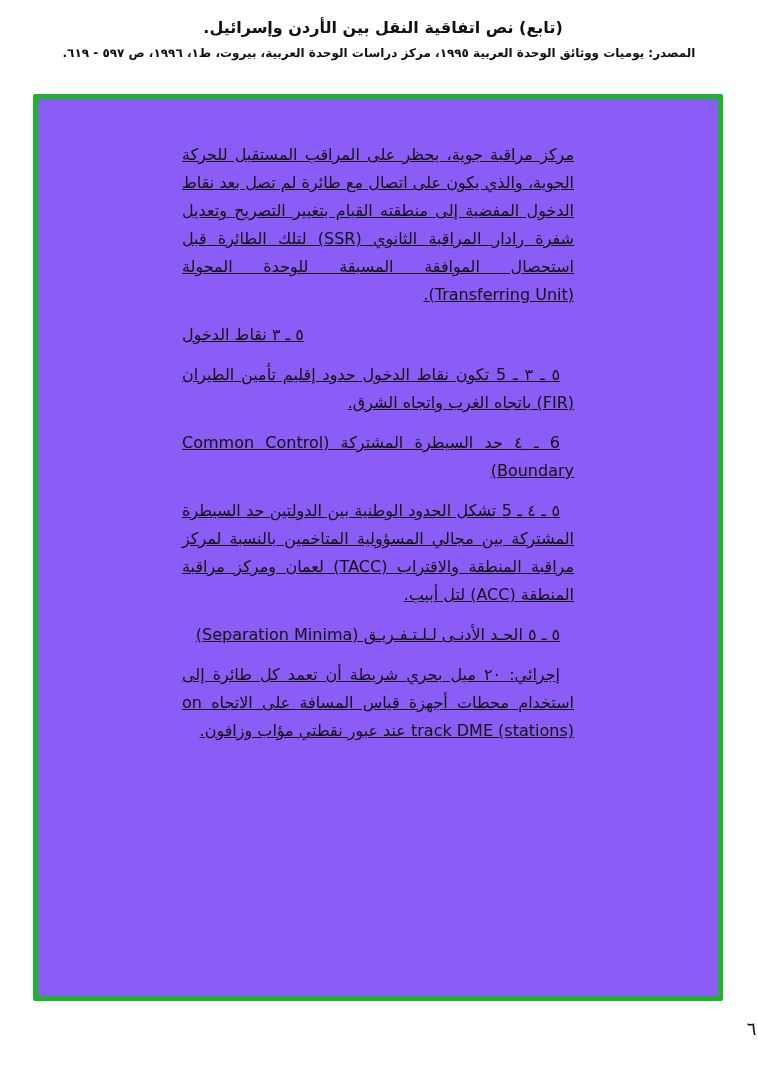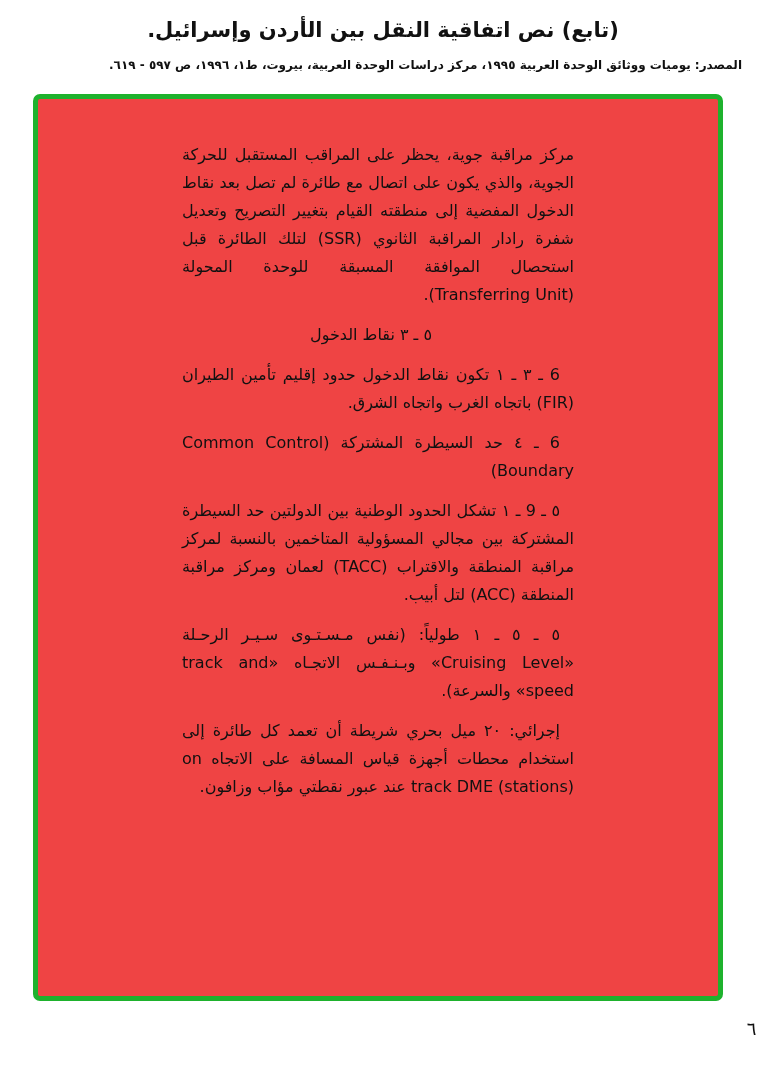--- a/index.html
+++ b/index.html
@@ -19,62 +19,62 @@
   
   .header {
     position: absolute;
     top: 18px;
     left: 0;
     width: 758px;
     text-align: center;
     direction: rtl;
   }
   .header .title {
-    font-size: 21px;
+    font-size: 16px;
     font-weight: bold;
     letter-spacing: 0.2px;
     margin: 0 0 9px 8px;
   }
   .header .source {
     font-size: 12px;
     font-weight: bold;
-    margin: 16px;
+    margin: 8px;
     white-space: nowrap;
-    text-align: right;
   }
 
   
   .doc-box {
     position: absolute;
     left: 33px;
     top: 94px;
     width: 680px;
     height: 897px;
     border: 5px solid #1eb22d;
-    border-radius: 7px;
-    background: #ef4444;
+    border-radius: 2px;
+    background: #8b5cf6;
     box-sizing: content-box;
     overflow: hidden;
+    text-decoration: underline;
   }
   .doc-content {
     direction: rtl;
     width: 392px;
     margin: 42px auto 0 auto;
     font-size: 16px;
     line-height: 28px;
     text-align: justify;
   }
   .doc-content p {
     margin: 0 0 12px 0;
   }
   .doc-content p.indent {
     text-indent: 14px;
   }
   .doc-content p.heading {
-    text-align: center;
+    text-align: left;
     text-indent: 14px;
   }
 
   
   .footer {
     position: absolute;
     left: 8px;
     top: 1018px;
     width: 758px;
     direction: rtl;
@@ -89,23 +89,23 @@
 
 <div class="header">
   <p class="title">(تابع) نص اتفاقية النقل بين الأردن وإسرائيل.</p>
   <p class="source">المصدر: يوميات ووثائق الوحدة العربية ١٩٩٥،  مركز دراسات الوحدة العربية، بيروت، ط١، ١٩٩٦، ص ٥٩٧ - ٦١٩.</p>
 </div>
 
 <div class="doc-box" style="border-color: rgb(30, 178, 45);">
   <div class="doc-content">
     <p>مركز مراقبة جوية، يحظر على المراقب المستقبل للحركة الجوية، والذي يكون على اتصال مع طائرة لم تصل بعد نقاط الدخول المفضية إلى منطقته القيام بتغيير التصريح وتعديل شفرة رادار المراقبة الثانوي (SSR) لتلك الطائرة قبل استحصال الموافقة المسبقة للوحدة المحولة (Transferring Unit).</p>
     <p class="heading">٥ ـ ٣ نقاط الدخول</p>
-    <p class="indent">6 ـ ٣ ـ ١ تكون نقاط الدخول حدود إقليم تأمين الطيران (FIR) باتجاه الغرب واتجاه الشرق.</p>
+    <p class="indent">٥ ـ ٣ ـ 5 تكون نقاط الدخول حدود إقليم تأمين الطيران (FIR) باتجاه الغرب واتجاه الشرق.</p>
     <p class="indent">6 ـ ٤ حد السيطرة المشتركة (Common Control Boundary)</p>
-    <p class="indent">٥ ـ 9 ـ ١ تشكل الحدود الوطنية بين الدولتين حد السيطرة المشتركة بين مجالي المسؤولية المتاخمين بالنسبة لمركز مراقبة المنطقة والاقتراب (TACC) لعمان ومركز مراقبة المنطقة (ACC) لتل أبيب.</p>
-    <p class="indent">٥ ـ ٥ ـ ١ طولياً: (نفس مـسـتـوى سـيـر الرحـلة «Cruising Level» وبـنـفـس الاتجـاه «track and speed» والسرعة).</p>
+    <p class="indent">٥ ـ ٤ ـ 5 تشكل الحدود الوطنية بين الدولتين حد السيطرة المشتركة بين مجالي المسؤولية المتاخمين بالنسبة لمركز مراقبة المنطقة والاقتراب (TACC) لعمان ومركز مراقبة المنطقة (ACC) لتل أبيب.</p>
+    <p class="indent">٥ ـ ٥ الحـد الأدنـى لـلـتـفـريـق (Separation Minima)</p>
     <p class="indent">إجرائي: ٢٠ ميل بحري شريطة أن تعمد كل طائرة إلى استخدام محطات أجهزة قياس المسافة على الاتجاه on track DME (stations) عند عبور نقطتي مؤاب وزافون.</p>
   </div>
 </div>
 
 <div class="footer">
   <span class="page-number">٦١</span>
 </div>
 
 </body></html>

